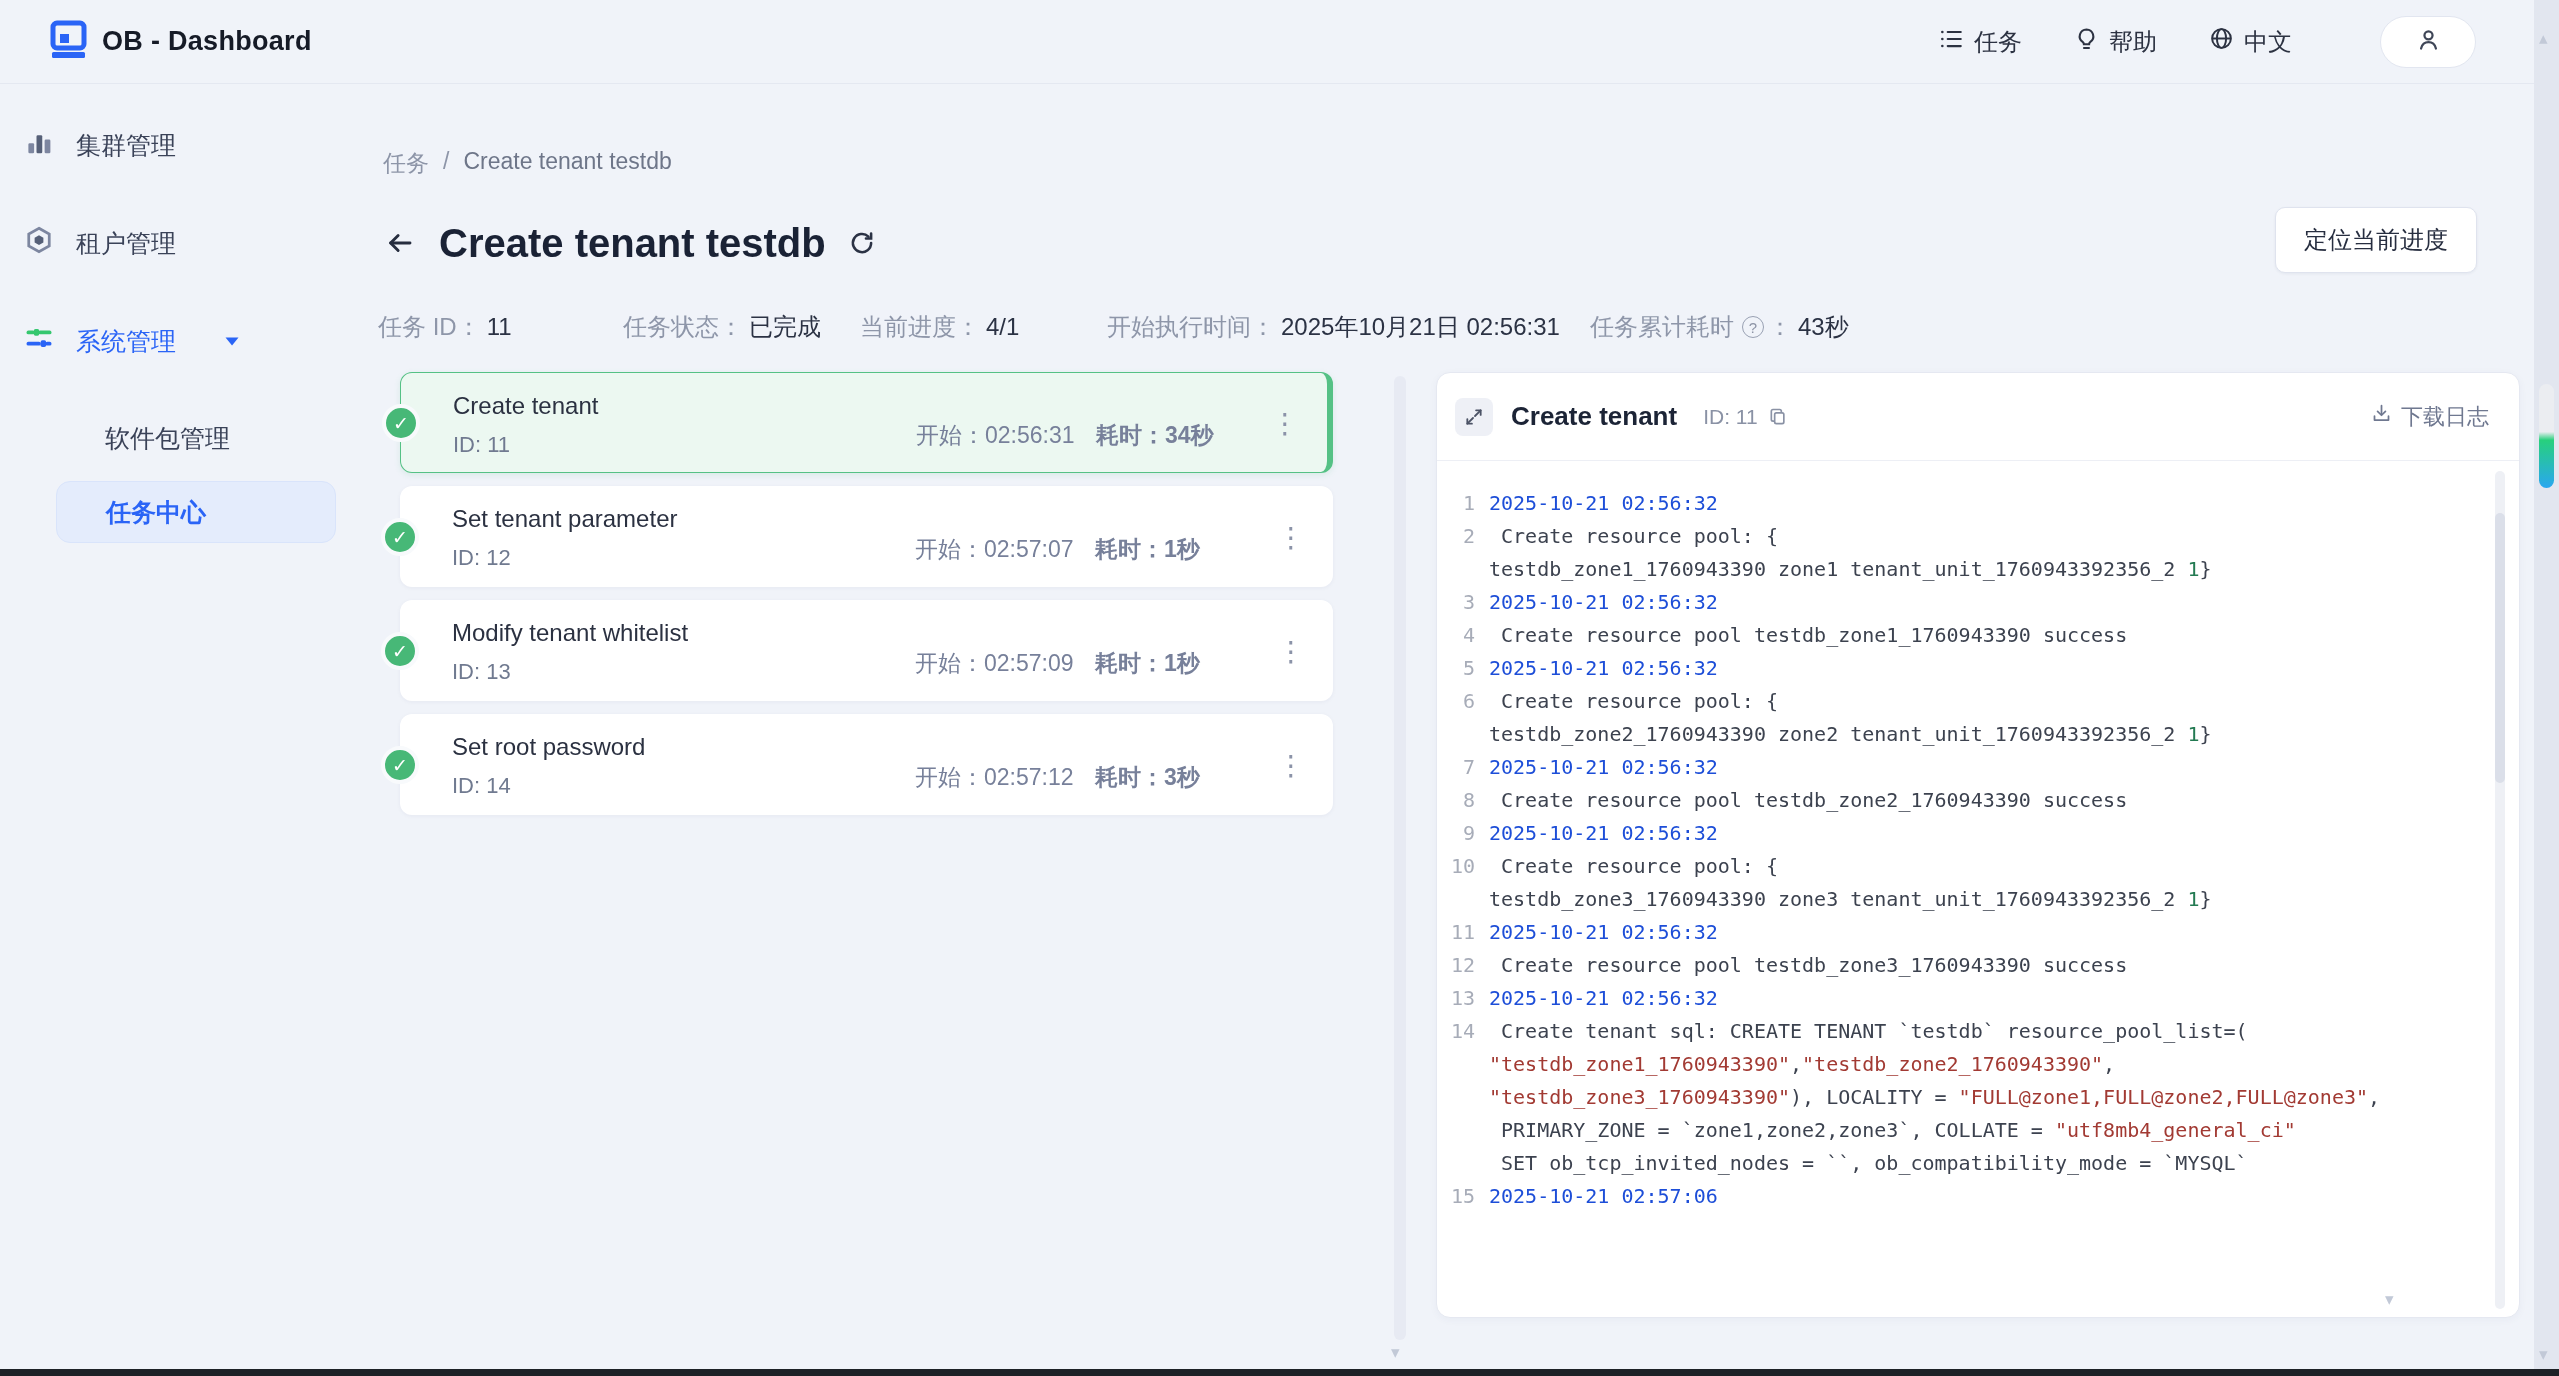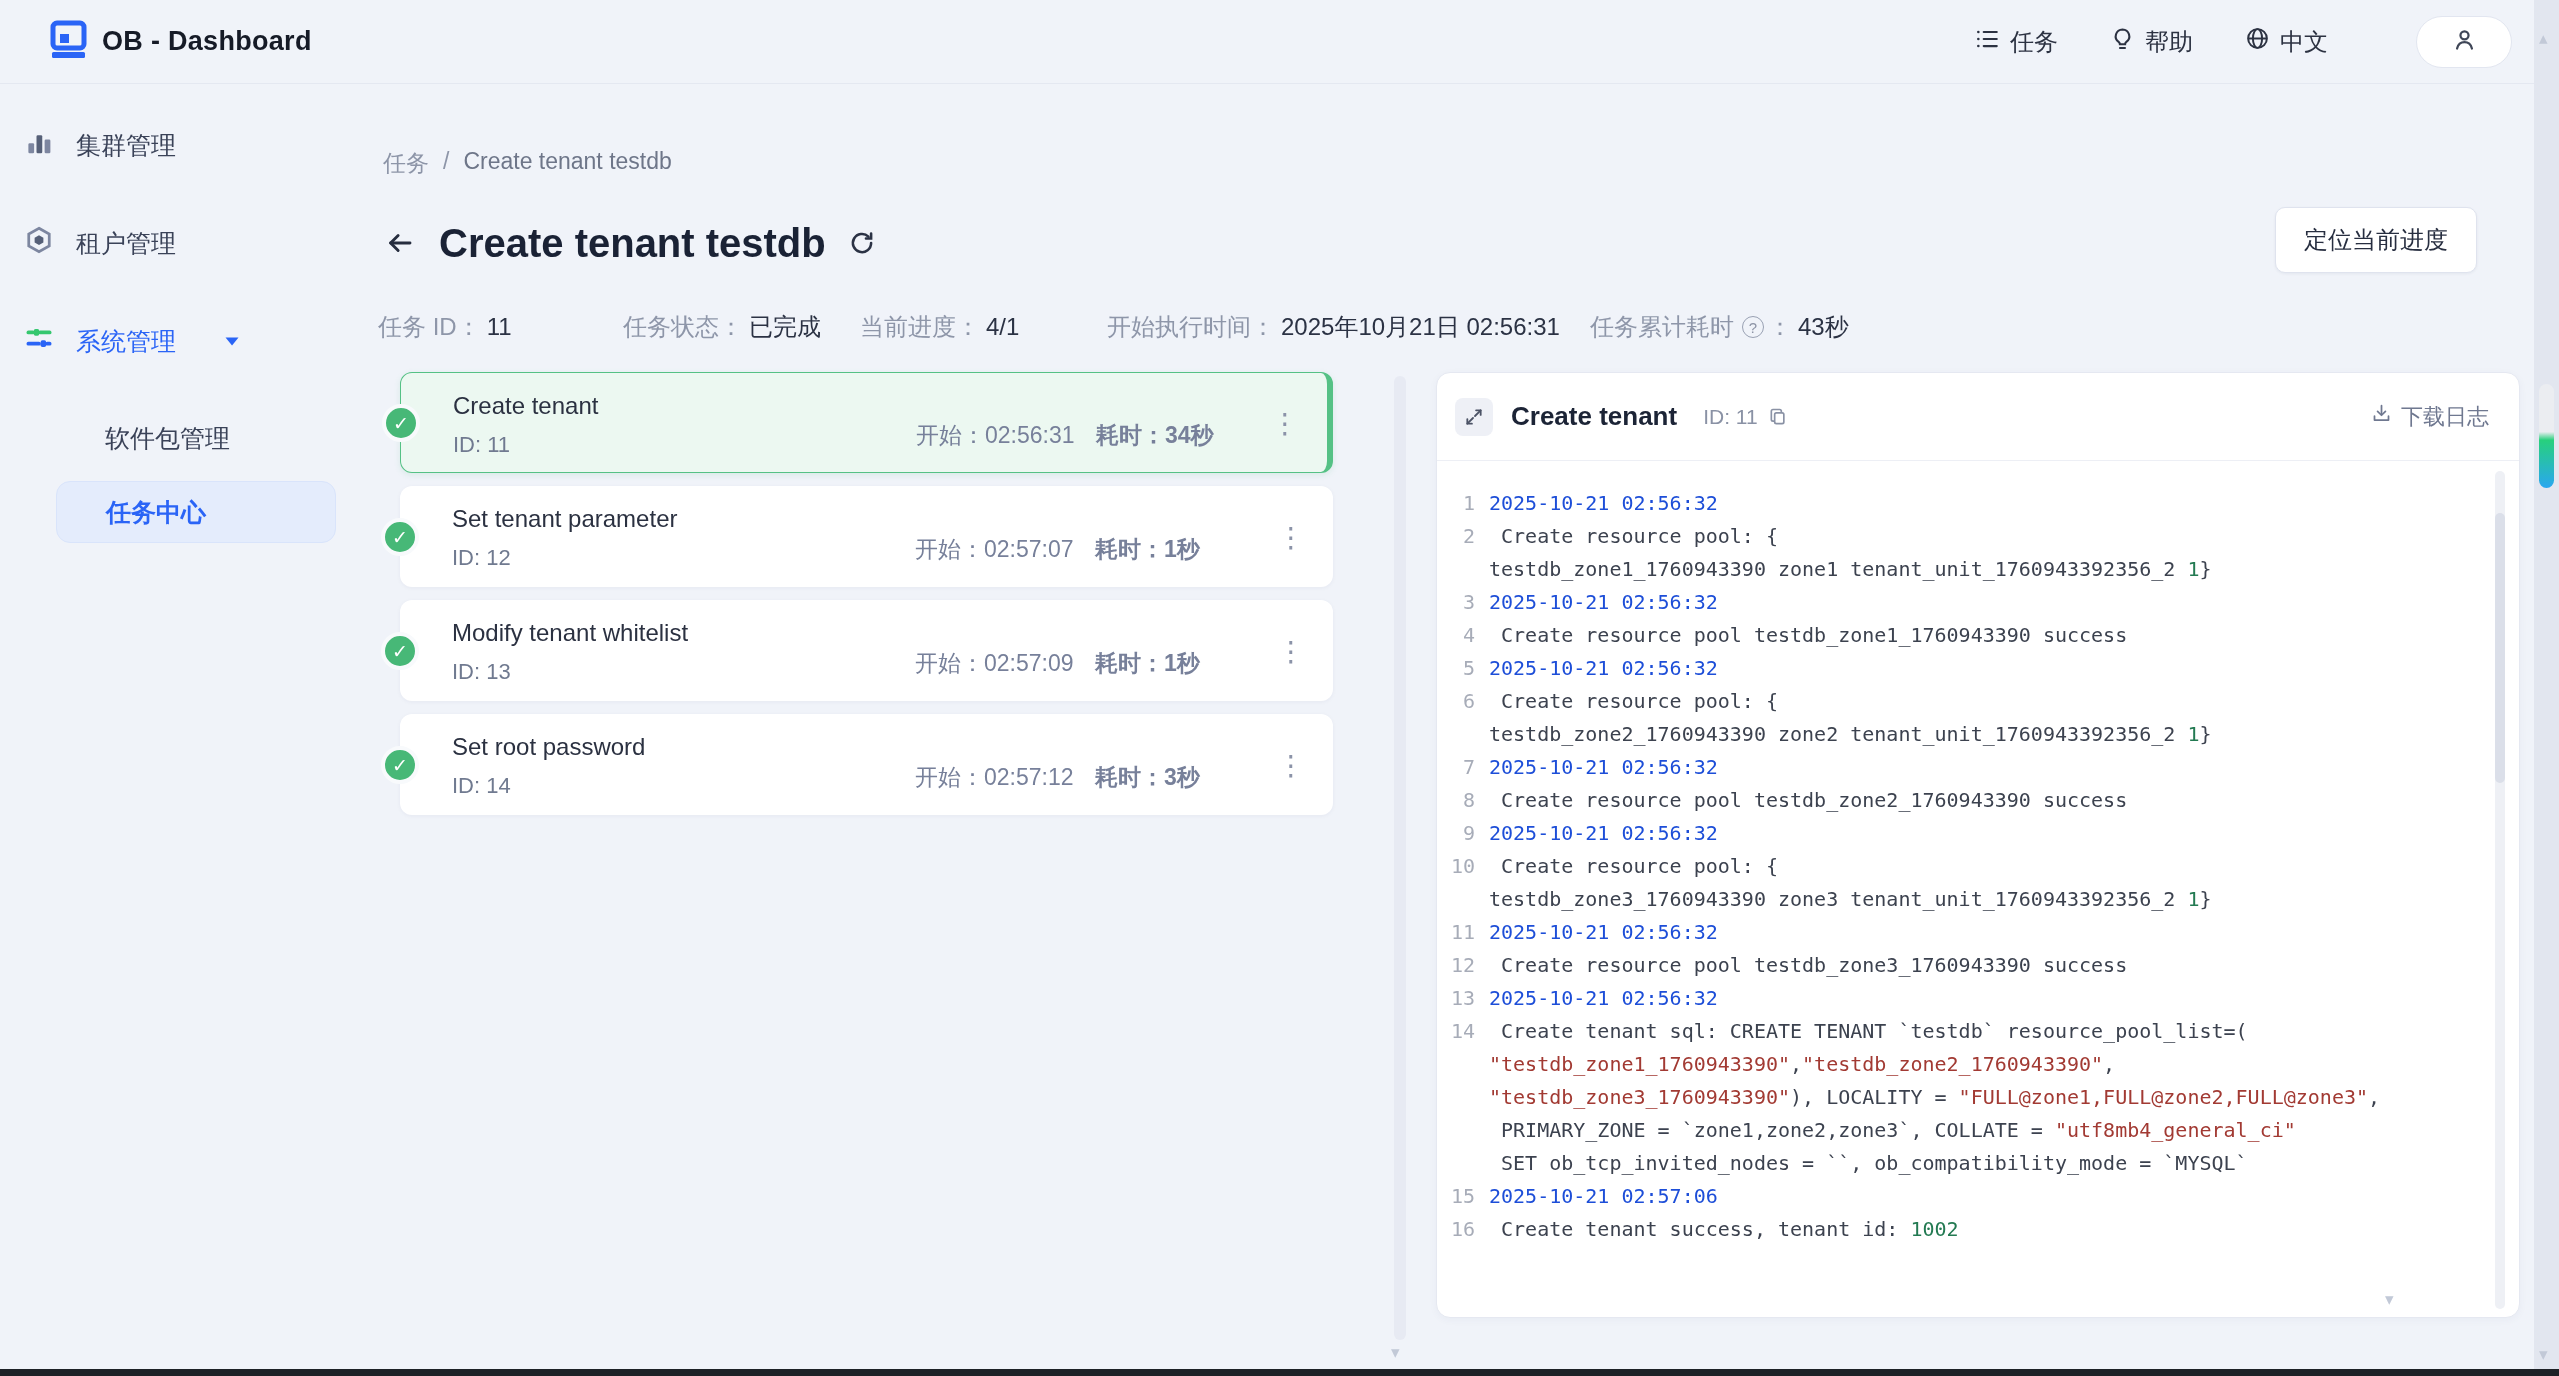--- a/index.html
+++ b/index.html
@@ -9,21 +9,21 @@
     background: #f0f3f9;
     font-family: "Liberation Sans", sans-serif;
     overflow: hidden;
     color: #2b3244;
   }
   
   .topbar {
     position: absolute; left:0; top:0; width:2559px; height:84px;
     border-bottom: 1px solid #e4e8f1;
     display:flex; align-items:center;
-    padding: 0 47px 0 48px;
+    padding: 0 83px 0 48px;
   }
   .brand-wrap { display:flex; align-items:center; gap:14px; }
   .brand { font-size:27px; font-weight:bold; color:#161b27; letter-spacing:.3px; }
   .topnav { margin-left:auto; display:flex; align-items:center; gap:52px; }
   .topnav-item { display:flex; align-items:center; gap:10px; font-size:24px; color:#2c3242; cursor:pointer; }
   .topnav-item svg { flex:none; }
   .avatar-pill {
     width:96px; height:52px; margin-left:36px;
     border:1.5px solid #e2e6f0; border-radius:26px; background:#fff;
     display:flex; align-items:center; justify-content:center;
@@ -377,21 +377,20 @@
       <div class="log-row"><div class="ln"></div><div class="lc"><span class="c-plain">testdb_zone3_1760943390 zone3 tenant_unit_1760943392356_2 </span><span class="c-num">1</span><span class="c-plain">}</span></div></div>
       <div class="log-row"><div class="ln">11</div><div class="lc"><span class="c-time">2025-10-21 02:56:32</span></div></div>
       <div class="log-row"><div class="ln">12</div><div class="lc"><span class="c-plain"> Create resource pool testdb_zone3_1760943390 success</span></div></div>
       <div class="log-row"><div class="ln">13</div><div class="lc"><span class="c-time">2025-10-21 02:56:32</span></div></div>
       <div class="log-row"><div class="ln">14</div><div class="lc"><span class="c-plain"> Create tenant sql: CREATE TENANT `testdb` resource_pool_list=(</span></div></div>
       <div class="log-row"><div class="ln"></div><div class="lc"><span class="c-str">"testdb_zone1_1760943390"</span><span class="c-plain">,</span><span class="c-str">"testdb_zone2_1760943390"</span><span class="c-plain">,</span></div></div>
       <div class="log-row"><div class="ln"></div><div class="lc"><span class="c-str">"testdb_zone3_1760943390"</span><span class="c-plain">), LOCALITY = </span><span class="c-str">"FULL@zone1,FULL@zone2,FULL@zone3"</span><span class="c-plain">,</span></div></div>
       <div class="log-row"><div class="ln"></div><div class="lc"><span class="c-plain"> PRIMARY_ZONE = `zone1,zone2,zone3`, COLLATE = </span><span class="c-str">"utf8mb4_general_ci"</span></div></div>
       <div class="log-row"><div class="ln"></div><div class="lc"><span class="c-plain"> SET ob_tcp_invited_nodes = ``, ob_compatibility_mode = `MYSQL`</span></div></div>
       <div class="log-row"><div class="ln">15</div><div class="lc"><span class="c-time">2025-10-21 02:57:06</span></div></div>
-      <div class="log-row"><div class="ln">16</div><div class="lc"><span class="c-plain"> Create tenant success, tenant id: </span><span class="c-num">1002</span></div></div>
     </div>
   <div class="log-sb-track"></div>
   <div class="log-sb-thumb"></div>
   <span class="tri" style="left:948px; top:918px;">▾</span>
 </div>
 
 <div class="main-scroll">
   <span class="tri" style="left:5px; top:30px;">▴</span>
   <span class="tri" style="left:5px; top:1346px;">▾</span>
 </div>

